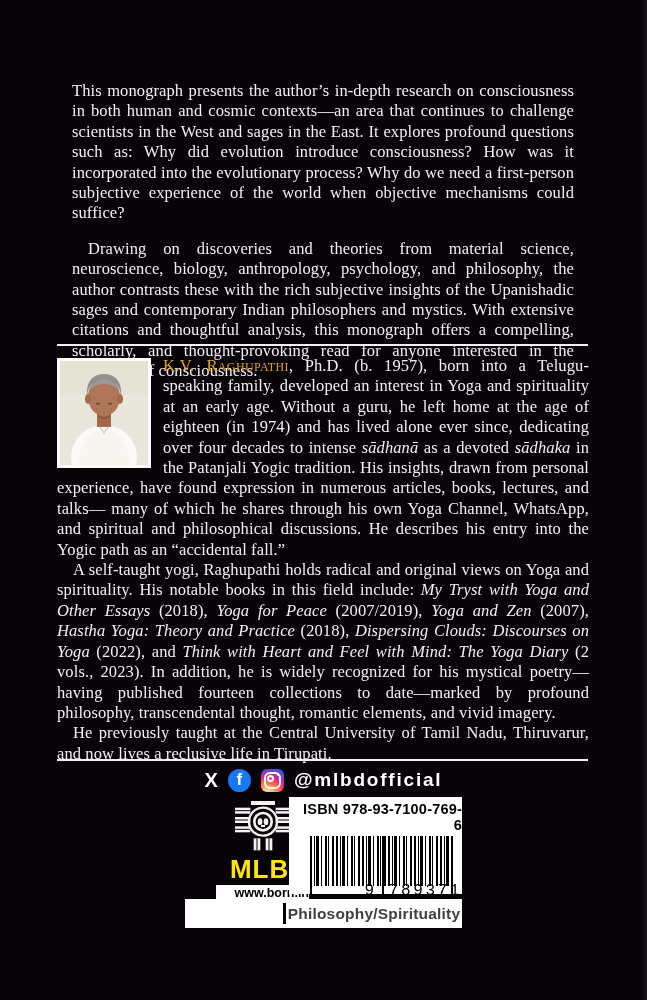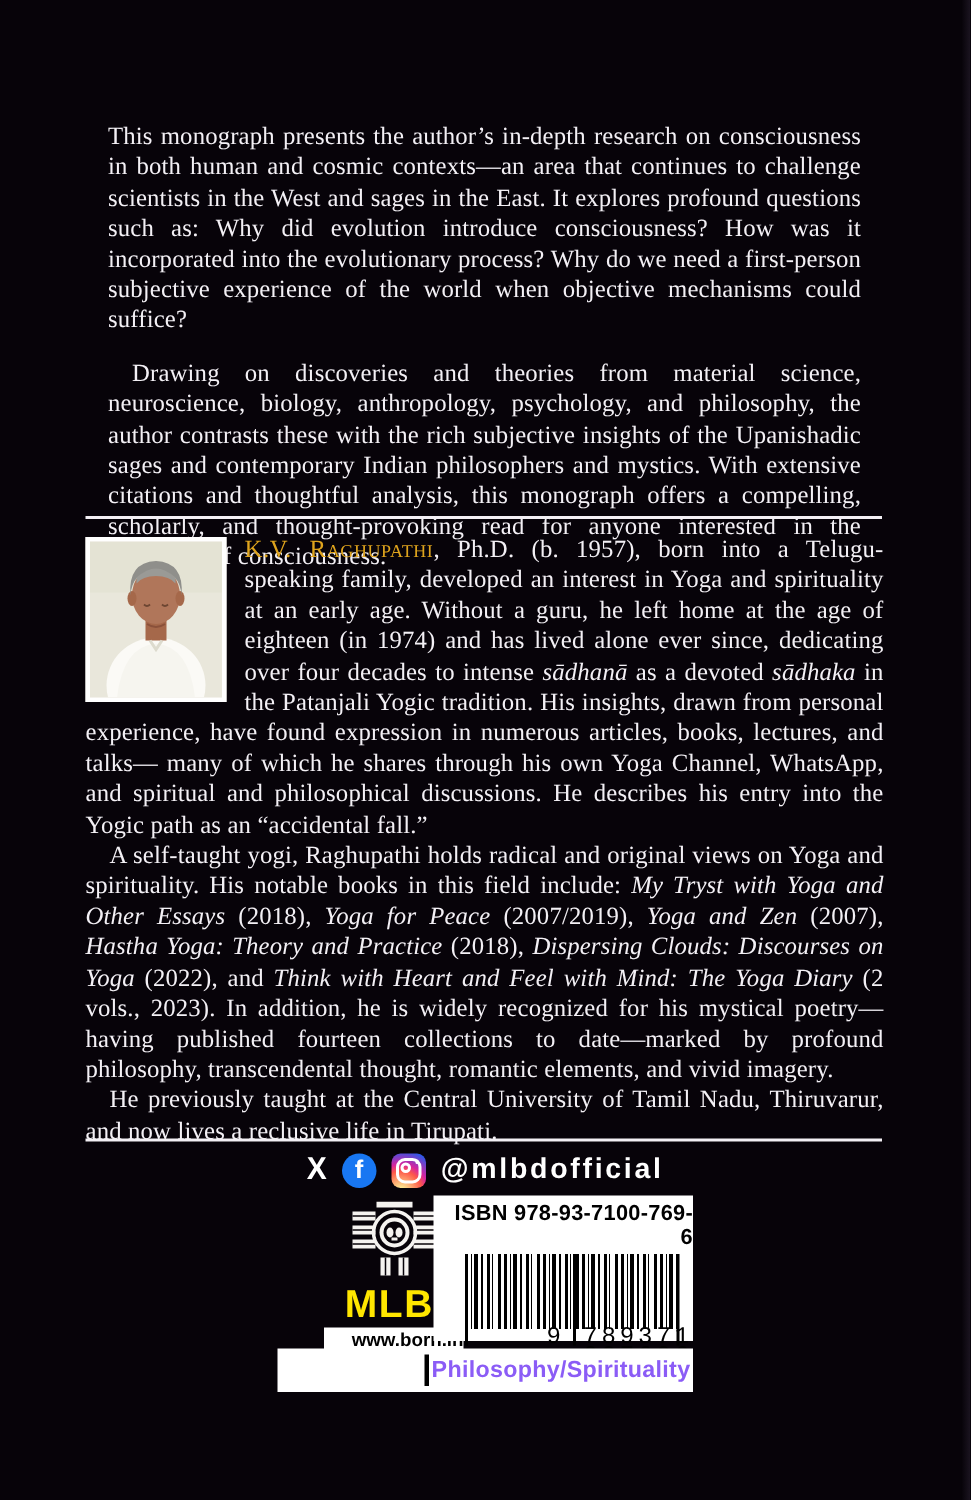--- a/index.html
+++ b/index.html
@@ -65,21 +65,21 @@
       #000 22px,#000 24px,#fff 24px,#fff 26px);}
   .guard{position:absolute; top:0; width:2px; height:61px; background:#000;}
   .guard.gl{left:0;} .guard.gm{left:50%;} .guard.gr{right:0;}
   .bar-digits{position:relative; font-family:Liberation Mono, monospace;
     font-size:16px; letter-spacing:2.6px; line-height:13px; margin-top:-1px;}
 
   .category-strip{position:absolute; left:185px; top:899px; width:277px; height:29px;
     background:#fff; display:flex; align-items:center;}
   .cat-spacer{width:98px; height:100%;}
   .cat-divider{width:3px; height:21px; background:#000;}
-  .cat-label{flex:1; text-align:center; color:#8b5cf6; font-family:"Liberation Sans", sans-serif;
+  .cat-label{flex:1; text-align:center; color:#404040; font-family:"Liberation Sans", sans-serif;
     font-weight:bold; font-size:15.5px; letter-spacing:.2px;}
 </style>
 </head>
 <body>
 
 <div class="cover">
 
   <section class="synopsis">
     <p>This monograph presents the author’s in-depth research on consciousness in both human and cosmic contexts—an area that continues to challenge scientists in the West and sages in the East. It explores profound questions such as: Why did evolution introduce consciousness? How was it incorporated into the evolutionary process? Why do we need a first-person subjective experience of the world when objective mechanisms could suffice?</p>
     <p class="indent">Drawing on discoveries and theories from material science, neuroscience, biology, anthropology, psychology, and philosophy, the author contrasts these with the rich subjective insights of the Upanishadic sages and contemporary Indian philosophers and mystics. With extensive citations and thoughtful analysis, this monograph offers a compelling, scholarly, and thought-provoking read for anyone interested in the mysteries of consciousness.</p>

